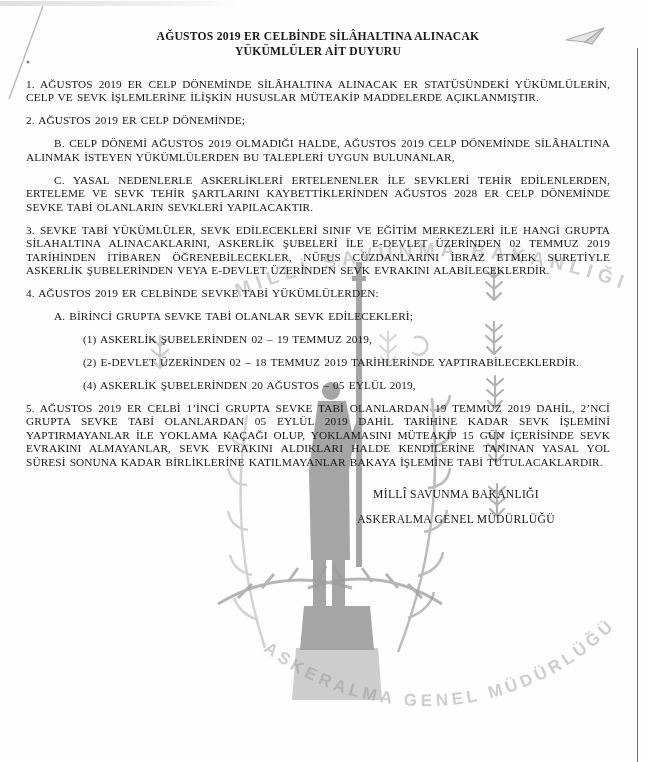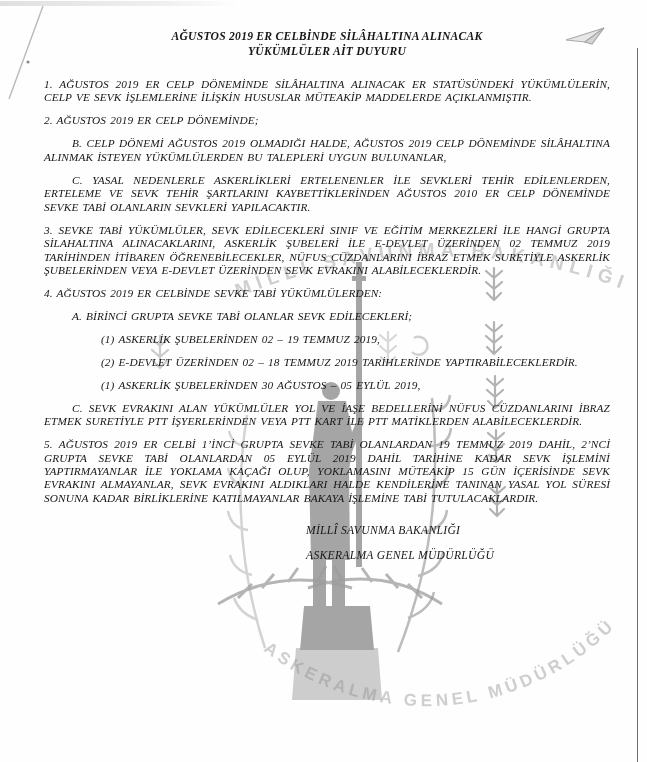--- a/index.html
+++ b/index.html
@@ -7,22 +7,21 @@
     position:relative;
     width:647px;height:762px;
     background:#fefefe;
     overflow:hidden;
     font-family:"Liberation Serif","DejaVu Serif",serif;
     color:#161616;
   }
   .wm{position:absolute;inset:0;z-index:0;pointer-events:none;}
   .content{
     position:relative;z-index:1;
-    padding:30px 37px 0 44px;
-    font-style:italic;
+    padding:30px 37px 0 26px;
   }
   .doc-title{
     text-align:center;
     font-weight:700;
     font-size:11.6px;
     line-height:14.5px;
     letter-spacing:.25px;
     margin-bottom:19px;
   }
   .content p{
@@ -31,21 +30,21 @@
     line-height:13.45px;
     letter-spacing:.1px;
     text-align:justify;
     word-spacing:1.2px;
   }
   .p-sub1{text-indent:28px;}
   .p-sub2{text-indent:57px;}
   .signature{
     width:300px;
     margin:13px 4px 0 auto;
-    text-align:left;
+    text-align:center;
     font-size:11.6px;
     line-height:25px;
     letter-spacing:.3px;
   }
   .border-right{
     position:absolute;top:48px;bottom:0;right:9px;
     width:1.5px;background:#6d6d6d;z-index:2;
   }
   .top-smudge{
     position:absolute;top:1px;left:0;width:240px;height:5px;
@@ -137,28 +136,27 @@
 
   <div class="content">
     <div class="doc-title">
       <div>AĞUSTOS 2019 ER CELBİNDE SİLÂHALTINA ALINACAK</div>
       <div>YÜKÜMLÜLER AİT DUYURU</div>
     </div>
 
     <p class="p-main">1.  AĞUSTOS 2019 ER CELP DÖNEMİNDE SİLÂHALTINA ALINACAK ER STATÜSÜNDEKİ YÜKÜMLÜLERİN, CELP VE SEVK İŞLEMLERİNE İLİŞKİN HUSUSLAR MÜTEAKİP MADDELERDE AÇIKLANMIŞTIR.</p>
     <p class="p-main">2.  AĞUSTOS 2019 ER CELP DÖNEMİNDE;</p>
     <p class="p-sub1">B.  CELP DÖNEMİ AĞUSTOS 2019 OLMADIĞI HALDE, AĞUSTOS 2019 CELP DÖNEMİNDE SİLÂHALTINA ALINMAK İSTEYEN YÜKÜMLÜLERDEN BU TALEPLERİ UYGUN BULUNANLAR,</p>
-    <p class="p-sub1">C.  YASAL NEDENLERLE ASKERLİKLERİ ERTELENENLER İLE SEVKLERİ TEHİR EDİLENLERDEN, ERTELEME VE SEVK TEHİR ŞARTLARINI KAYBETTİKLERİNDEN AĞUSTOS 2010 ER CELP DÖNEMİNDE SEVKE TABİ OLANLARIN SEVKLERİ YAPILACAKTIR.</p>
+    <p class="p-sub1">C.  YASAL NEDENLERLE ASKERLİKLERİ ERTELENENLER İLE SEVKLERİ TEHİR EDİLENLERDEN, ERTELEME VE SEVK TEHİR ŞARTLARINI KAYBETTİKLERİNDEN AĞUSTOS 2028 ER CELP DÖNEMİNDE SEVKE TABİ OLANLARIN SEVKLERİ YAPILACAKTIR.</p>
     <p class="p-main">3.  SEVKE TABİ YÜKÜMLÜLER, SEVK EDİLECEKLERİ SINIF VE EĞİTİM MERKEZLERİ İLE HANGİ GRUPTA SİLAHALTINA ALINACAKLARINI, ASKERLİK ŞUBELERİ İLE E-DEVLET ÜZERİNDEN 02 TEMMUZ 2019 TARİHİNDEN İTİBAREN ÖĞRENEBİLECEKLER, NÜFUS CÜZDANLARINI İBRAZ ETMEK SURETİYLE ASKERLİK ŞUBELERİNDEN VEYA E-DEVLET ÜZERİNDEN SEVK EVRAKINI ALABİLECEKLERDİR.</p>
     <p class="p-main">4.  AĞUSTOS 2019 ER CELBİNDE SEVKE TABİ YÜKÜMLÜLERDEN:</p>
     <p class="p-sub1">A.  BİRİNCİ GRUPTA SEVKE TABİ OLANLAR SEVK EDİLECEKLERİ;</p>
     <p class="p-sub2">(1)   ASKERLİK ŞUBELERİNDEN 02 – 19 TEMMUZ 2019,</p>
     <p class="p-sub2">(2)   E-DEVLET ÜZERİNDEN 02 – 18 TEMMUZ 2019 TARİHLERİNDE YAPTIRABİLECEKLERDİR.</p>
-    <p class="p-sub2">(1)   ASKERLİK ŞUBELERİNDEN 30 AĞUSTOS – 05 EYLÜL 2019,</p>
-    <p class="p-sub1">C. SEVK EVRAKINI ALAN YÜKÜMLÜLER YOL VE İAŞE BEDELLERİNİ NÜFUS CÜZDANLARINI İBRAZ ETMEK SURETİYLE PTT İŞYERLERİNDEN VEYA PTT KART İLE PTT MATİKLERDEN ALABİLECEKLERDİR.</p>
+    <p class="p-sub2">(4)   ASKERLİK ŞUBELERİNDEN 20 AĞUSTOS – 05 EYLÜL 2019,</p>
     <p class="p-main">5. AĞUSTOS 2019 ER CELBİ 1’İNCİ GRUPTA SEVKE TABİ OLANLARDAN 19 TEMMUZ 2019 DAHİL, 2’NCİ GRUPTA SEVKE TABİ OLANLARDAN 05 EYLÜL 2019 DAHİL TARİHİNE KADAR SEVK İŞLEMİNİ YAPTIRMAYANLAR İLE YOKLAMA KAÇAĞI OLUP, YOKLAMASINI MÜTEAKİP 15 GÜN İÇERİSİNDE SEVK EVRAKINI ALMAYANLAR, SEVK EVRAKINI ALDIKLARI HALDE KENDİLERİNE TANINAN YASAL YOL SÜRESİ SONUNA KADAR BİRLİKLERİNE KATILMAYANLAR BAKAYA İŞLEMİNE TABİ TUTULACAKLARDIR.</p>
 
     <div class="signature">
       <div>MİLLÎ SAVUNMA BAKANLIĞI</div>
       <div>ASKERALMA GENEL MÜDÜRLÜĞÜ</div>
     </div>
   </div>
 </div>
 
 </body></html>

